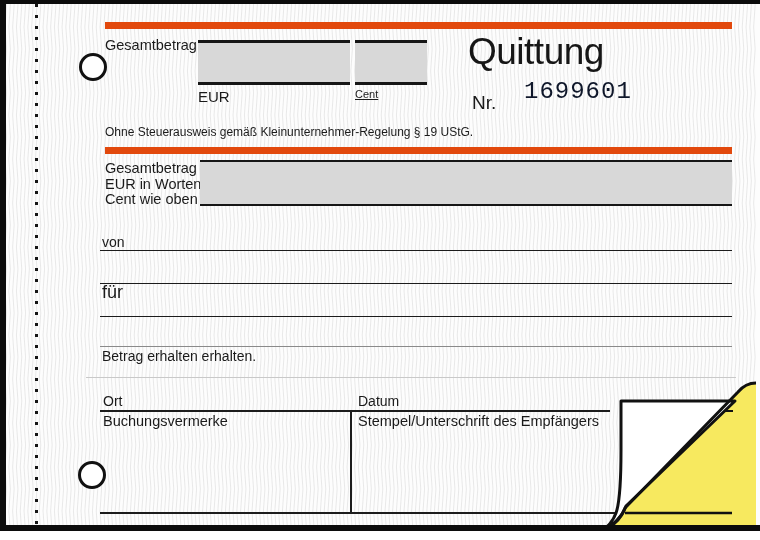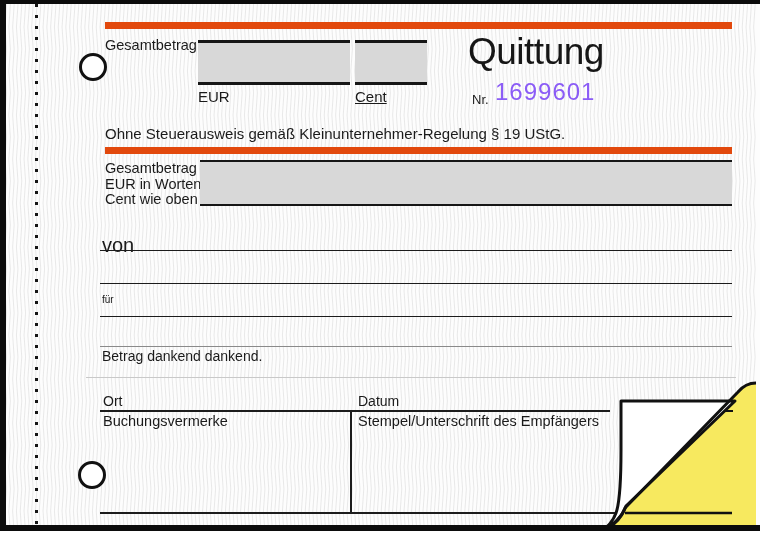--- a/index.html
+++ b/index.html
@@ -32,27 +32,27 @@
     position:absolute;z-index:2;background:var(--field,#d8d8d8);
     border-top:3px solid #161616;border-bottom:3px solid #161616;box-sizing:border-box;
   }
   .box-eur{left:198px;top:40px;width:152px;height:45px;}
   .box-cent{left:355px;top:40px;width:72px;height:45px;}
   .box-words{left:200px;top:160px;width:532px;height:46px;border-top-width:2px;border-bottom-width:2px;}
   .title{
     position:absolute;left:468px;top:31px;z-index:2;
     font-size:37px;font-weight:normal;letter-spacing:-0.5px;color:#161616;
   }
-  .nr-label{position:absolute;left:472px;top:92px;z-index:2;font-size:13px;}
+  .nr-label{position:absolute;left:472px;top:92px;z-index:2;font-size:19px;}
   .nr-value{
-    position:absolute;left:495px;top:78px;z-index:2;
-    font-family:Liberation Sans, sans-serif;
-    font-size:24px;letter-spacing:1px;color:#8b5cf6;
+    position:absolute;left:524px;top:78px;z-index:2;
+    font-family:Liberation Mono, monospace;
+    font-size:24px;letter-spacing:1px;color:#0f172a;
   }
-  .tax-note{position:absolute;left:105px;top:125px;z-index:2;font-size:15px;}
+  .tax-note{position:absolute;left:105px;top:125px;z-index:2;font-size:12px;}
   .words-label{position:absolute;left:105px;top:161px;z-index:2;font-size:14.5px;line-height:15.5px;}
   .wline{position:absolute;height:0;border-top:1.5px solid #1c1c1c;z-index:2;}
   .line-von{left:100px;top:250px;width:632px;}
   .line-2{left:100px;top:283px;width:632px;}
   .line-fuer{left:100px;top:316px;width:632px;}
   .line-4{left:100px;top:346px;width:632px;border-top-color:#8a8a8a;}
   .line-faint{left:86px;top:377px;width:650px;border-top:1px solid #c9c9c9;}
   .line-ortdatum{left:100px;top:410px;width:510px;border-top-width:2px;}
   .line-bottom{left:100px;top:512px;width:520px;border-top-width:2px;}
   .tdivider{position:absolute;left:350px;top:410px;width:2px;height:104px;background:#1c1c1c;z-index:2;}
@@ -74,42 +74,42 @@
   <div class="hole hole-top"></div>
   <div class="hole hole-bottom"></div>
 
   <div class="bar bar1"></div>
   <div class="bar bar2"></div>
 
   <div class="lbl" style="left:105px;top:38px;">Gesamtbetrag</div>
   <div class="graybox box-eur"></div>
   <div class="graybox box-cent"></div>
   <div class="lbl" style="left:198px;top:89px;font-size:15px;text-align:right;">EUR</div>
-  <div class="lbl" style="left:355px;top:89px;font-size:15px;text-decoration:underline;">Cent</div>
+  <div class="lbl" style="left:355px;top:89px;font-size:11px;text-decoration:underline;">Cent</div>
 
   <div class="title">Quittung</div>
   <div class="nr-label">Nr.</div>
   <div class="nr-value">1699601</div>
 
   <div class="tax-note">Ohne Steuerausweis gemäß Kleinunternehmer-Regelung § 19 UStG.</div>
 
   <div class="words-label">
     <div>Gesamtbetrag</div>
     <div>EUR in Worten</div>
     <div>Cent wie oben</div>
   </div>
   <div class="graybox box-words"></div>
 
-  <div class="lbl" style="left:102px;top:235px;font-size:20px;">von</div>
+  <div class="lbl" style="left:102px;top:235px;font-size:14px;">von</div>
   <div class="wline line-von"></div>
   <div class="wline line-2"></div>
-  <div class="lbl" style="left:102px;top:295px;font-size:10px;">für</div>
+  <div class="lbl" style="left:102px;top:283px;font-size:18px;">für</div>
   <div class="wline line-fuer"></div>
   <div class="wline line-4"></div>
-  <div class="lbl" style="left:102px;top:349px;font-size:14px;">Betrag dankend dankend.</div>
+  <div class="lbl" style="left:102px;top:349px;font-size:14px;">Betrag erhalten erhalten.</div>
   <div class="wline line-faint"></div>
 
   <div class="lbl" style="left:103px;top:394px;font-size:14px;">Ort</div>
   <div class="lbl" style="left:358px;top:394px;font-size:14px;">Datum</div>
   <div class="wline line-ortdatum"></div>
   <div class="lbl" style="left:358px;top:414px;">Stempel/Unterschrift des Empfängers</div>
   <div class="lbl" style="left:103px;top:414px;">Buchungsvermerke</div>
   <div class="tdivider"></div>
   <div class="wline line-bottom"></div>
   <div class="cell-area cell-booking"></div>

